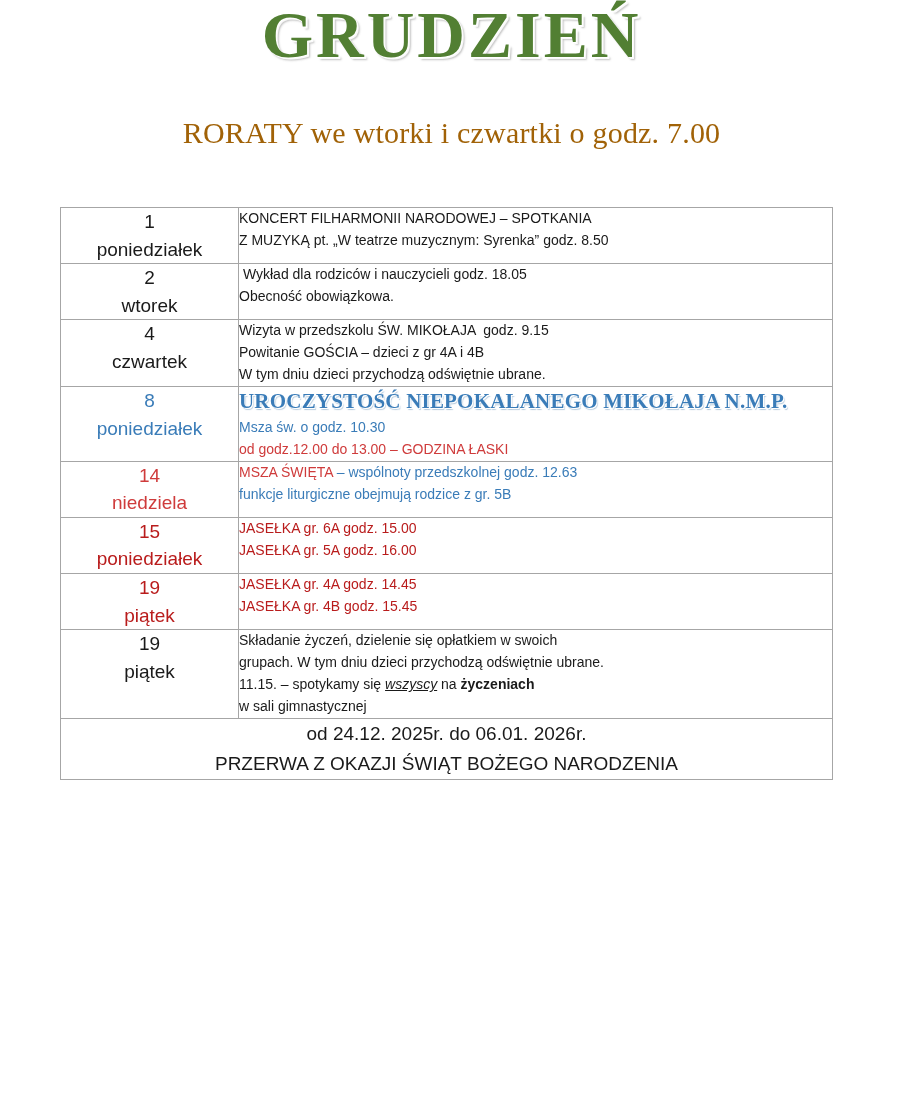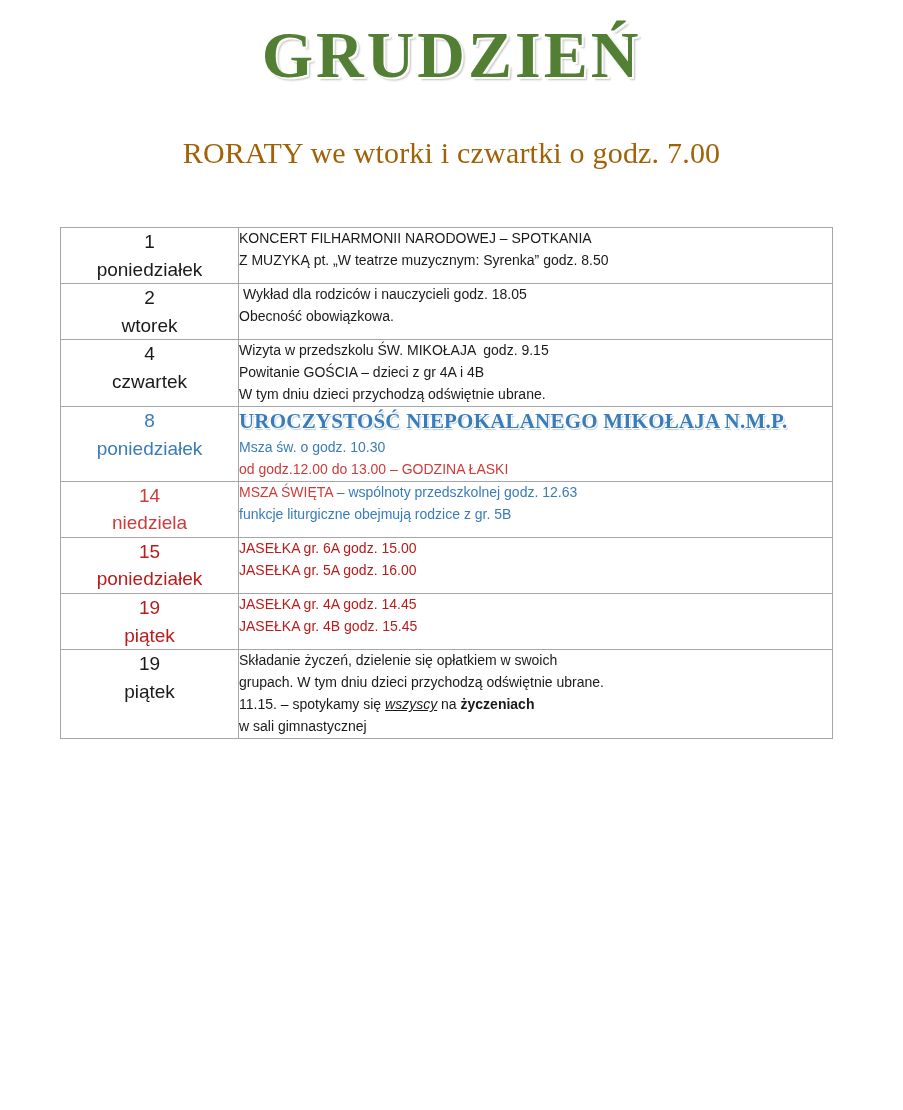--- a/index.html
+++ b/index.html
@@ -11,21 +11,21 @@
     width: 903px;
     height: 1110px;
     font-family: "Liberation Sans", sans-serif;
     color: #1a1a1a;
     overflow: hidden;
   }
 
   
   .title-wrap {
     text-align: center;
-    padding-top: 22px;
+    padding-top: 2px;
   }
   .doc-title {
     display: inline-block;
     font-family: "Liberation Serif", serif;
     font-size: 66px;
     line-height: 1.0;
     font-weight: 700;
     letter-spacing: 3px;
     color: #527f33;
     text-shadow:
@@ -211,15 +211,21 @@
             <span class="date-num c-black">19</span>
             <span class="date-day c-black">piątek</span>
           </td>
           <td class="desc-cell">
             <div class="line c-black">Składanie życzeń, dzielenie się opłatkiem w swoich</div>
             <div class="line c-black">grupach. W tym dniu dzieci przychodzą odświętnie ubrane.</div>
             <div class="line c-black"><span>11.15. – spotykamy się </span><span class="u-ital">wszyscy</span><span> na </span><span class="bold">życzeniach</span></div>
             <div class="line c-black centered">w sali gimnastycznej</div>
           </td>
         </tr>
+        <tr>
+          <td class="footer-cell" colspan="2">
+            <div class="footer-line c-black">od 24.12. 2025r. do 06.01. 2026r.</div>
+            <div class="footer-line c-black">PRZERWA Z OKAZJI ŚWIĄT BOŻEGO NARODZENIA</div>
+          </td>
+        </tr>
       </tbody>
   </table>
 </div>
 
 </body></html>

